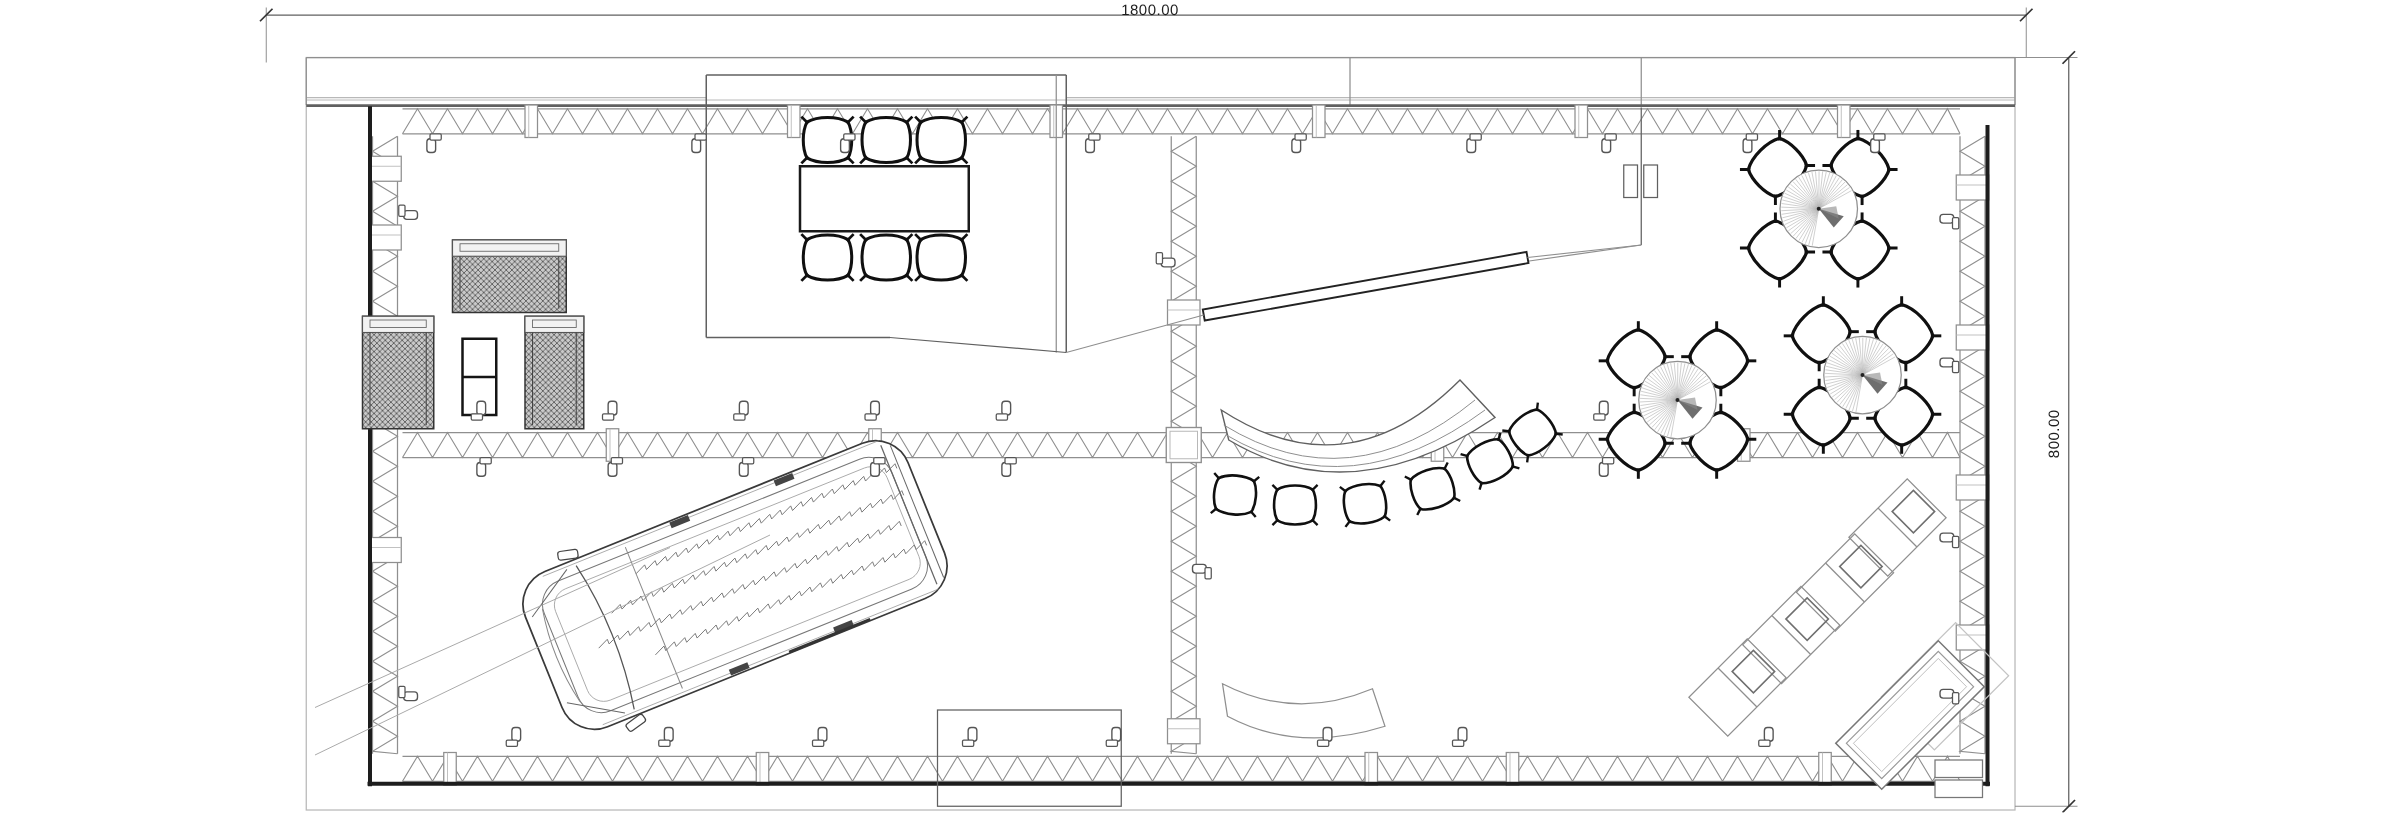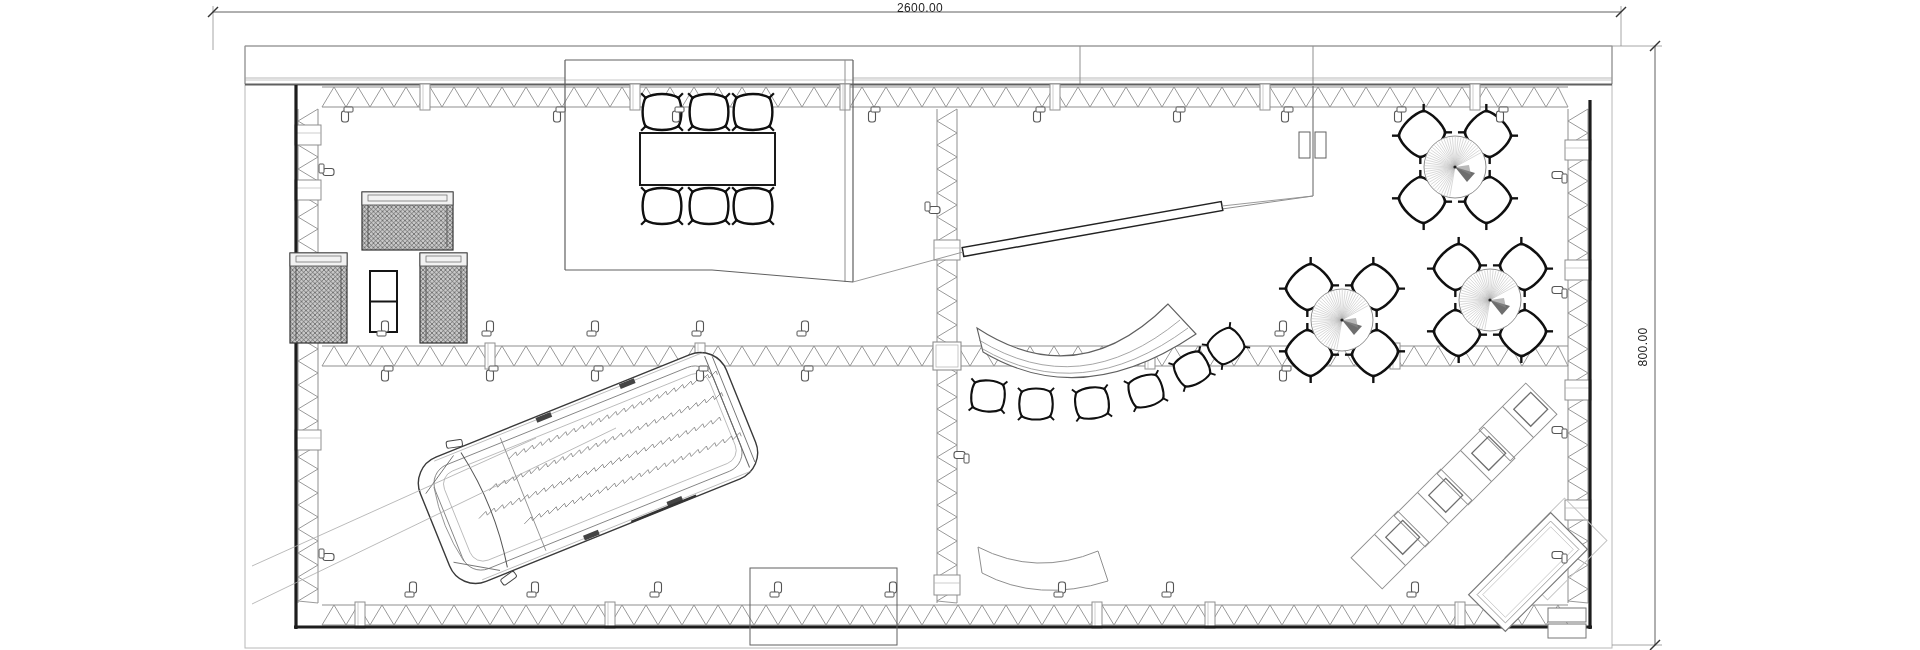--- a/index.html
+++ b/index.html
@@ -722,15 +722,15 @@
         <line x1="1621" y1="6" x2="1621" y2="46" stroke="#8f8f8f" stroke-width="0.8"></line>
         <line x1="208" y1="17" x2="218" y2="7" stroke="#333" stroke-width="1.4"></line>
         <line x1="1616" y1="17" x2="1626" y2="7" stroke="#333" stroke-width="1.4"></line>
         <line x1="1655" y1="46" x2="1655" y2="645" stroke="#606060" stroke-width="1"></line>
         <line x1="1612" y1="46" x2="1662" y2="46" stroke="#8f8f8f" stroke-width="0.8"></line>
         <line x1="1612" y1="645" x2="1662" y2="645" stroke="#8f8f8f" stroke-width="0.8"></line>
         <line x1="1650" y1="51" x2="1660" y2="41" stroke="#333" stroke-width="1.4"></line>
         <line x1="1650" y1="650" x2="1660" y2="640" stroke="#333" stroke-width="1.4"></line>
       </g>
     </svg>
-  <div class="dim-label" id="dim-width-label">2600.00</div>
+  <div class="dim-label" id="dim-width-label">1800.00</div>
   <div class="dim-label" id="dim-height-label">800.00</div>
 </div>
 
 </body></html>

